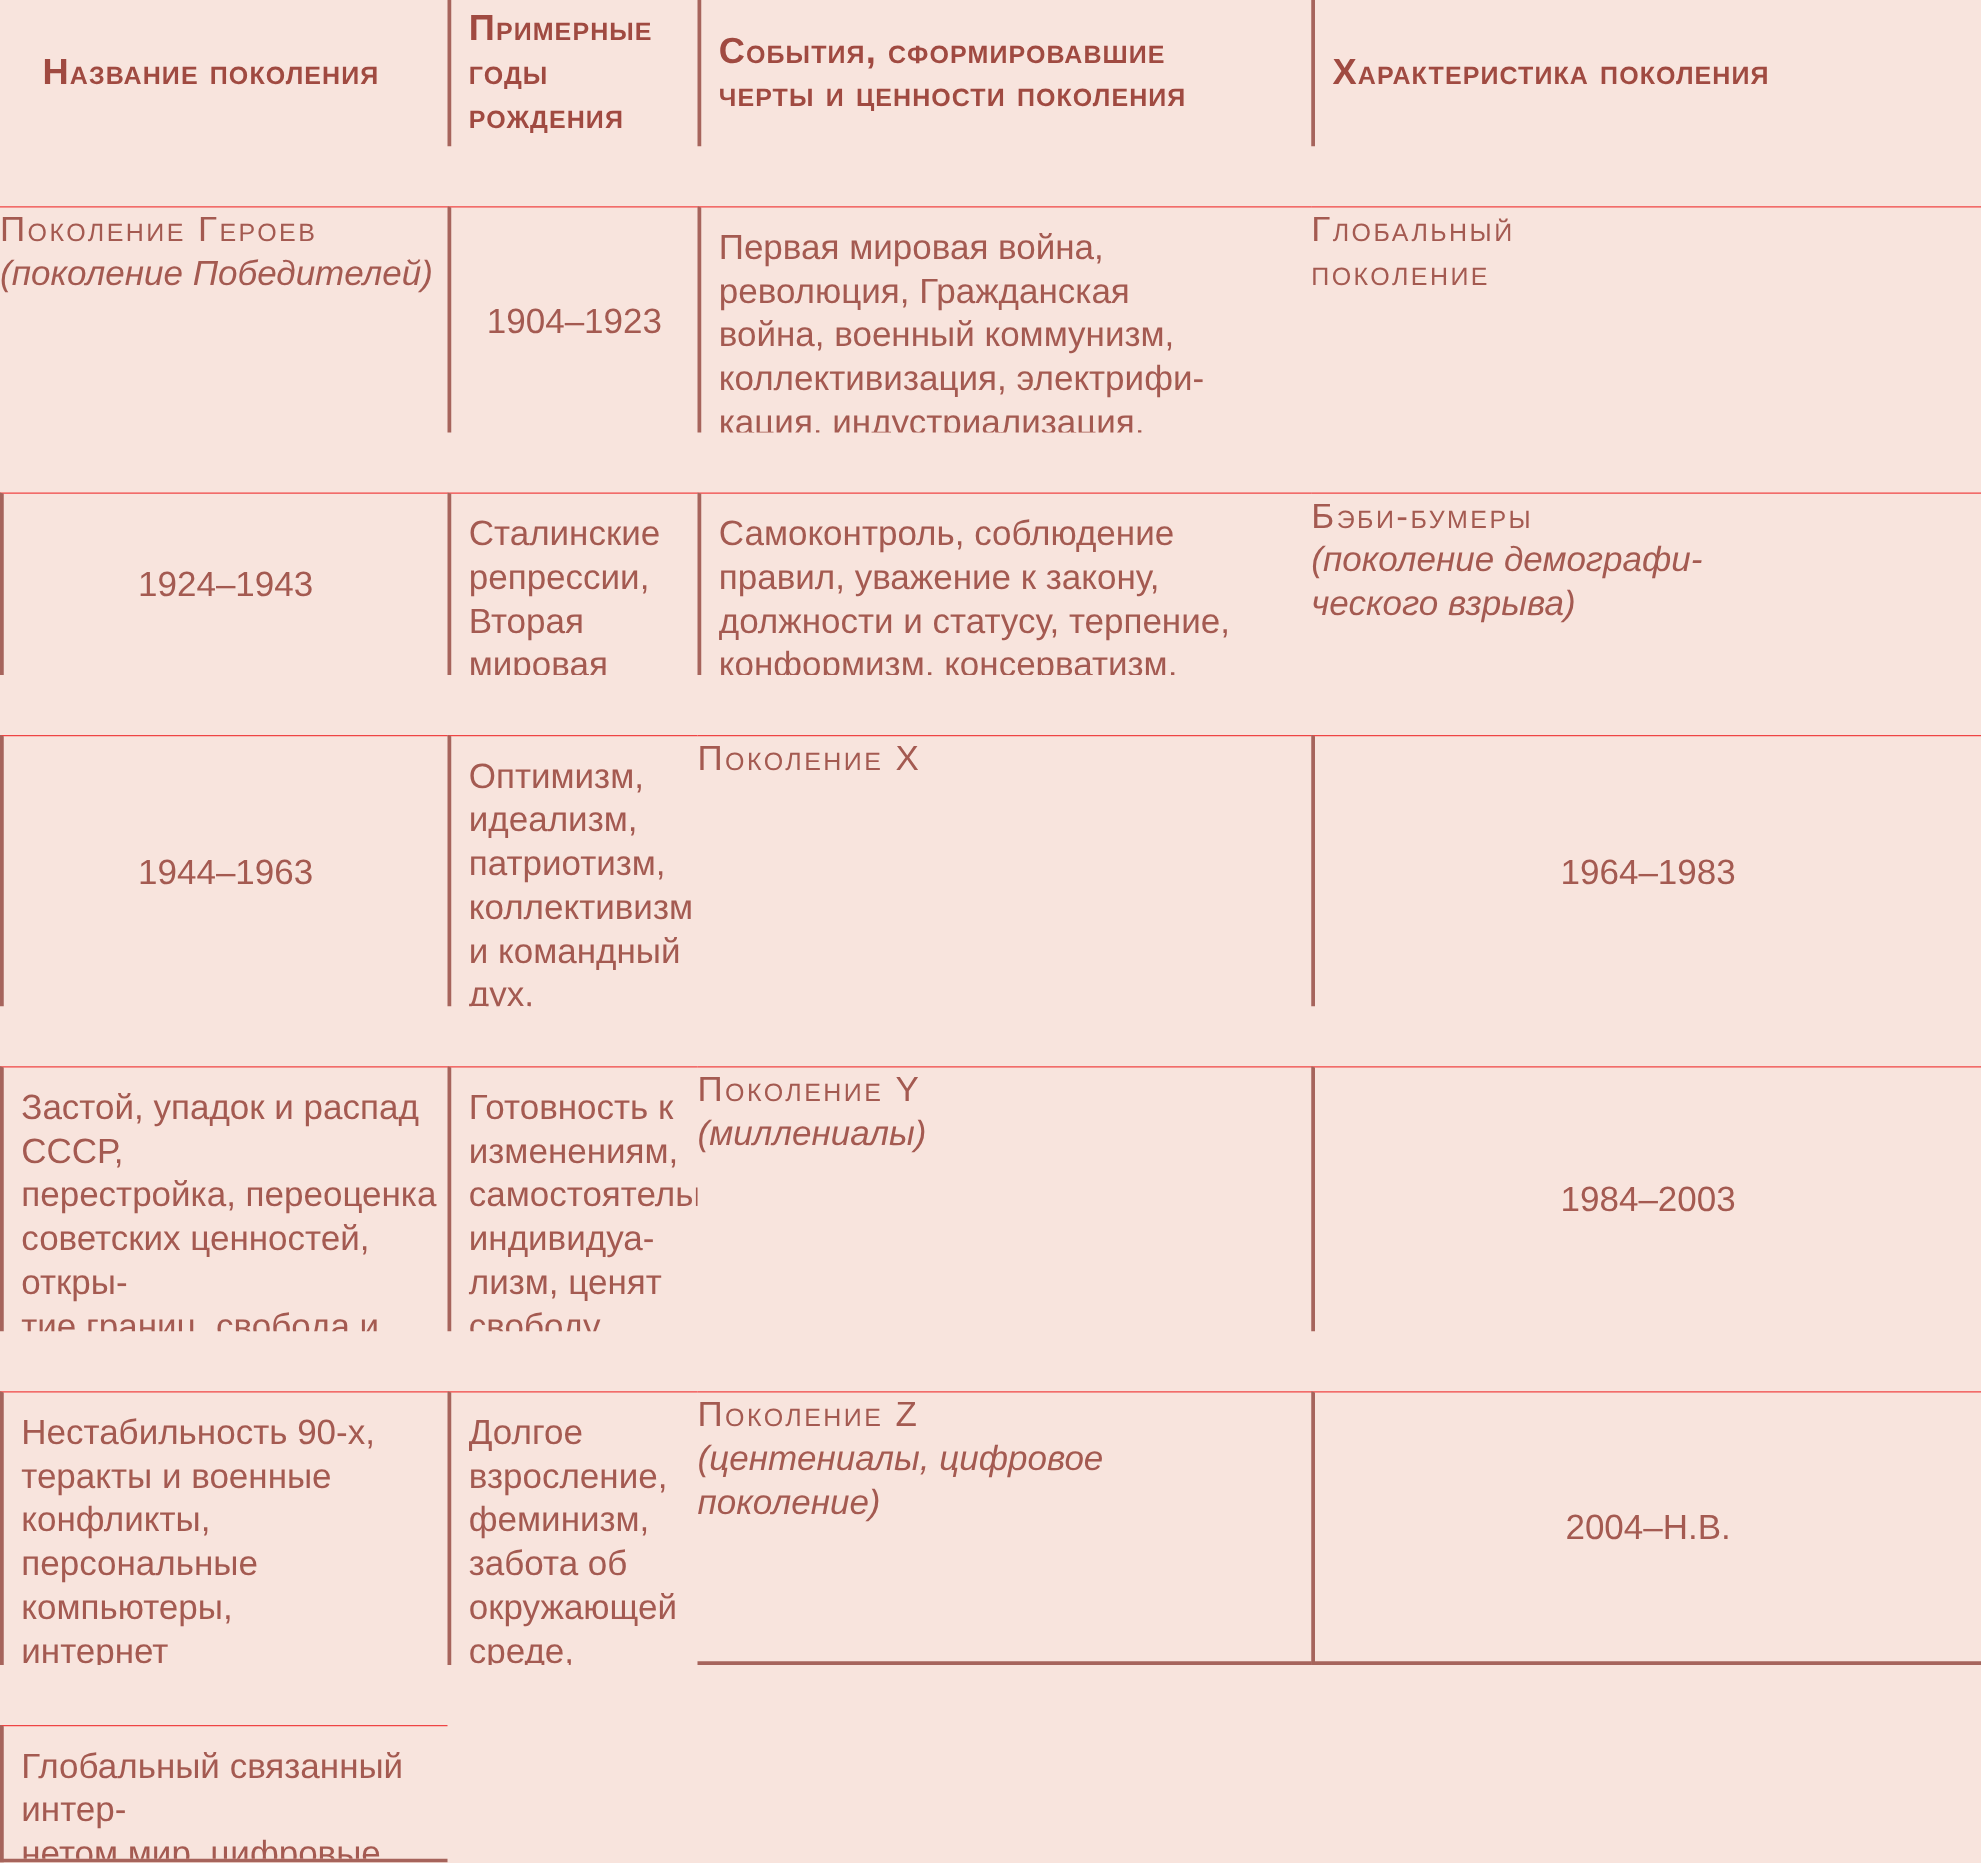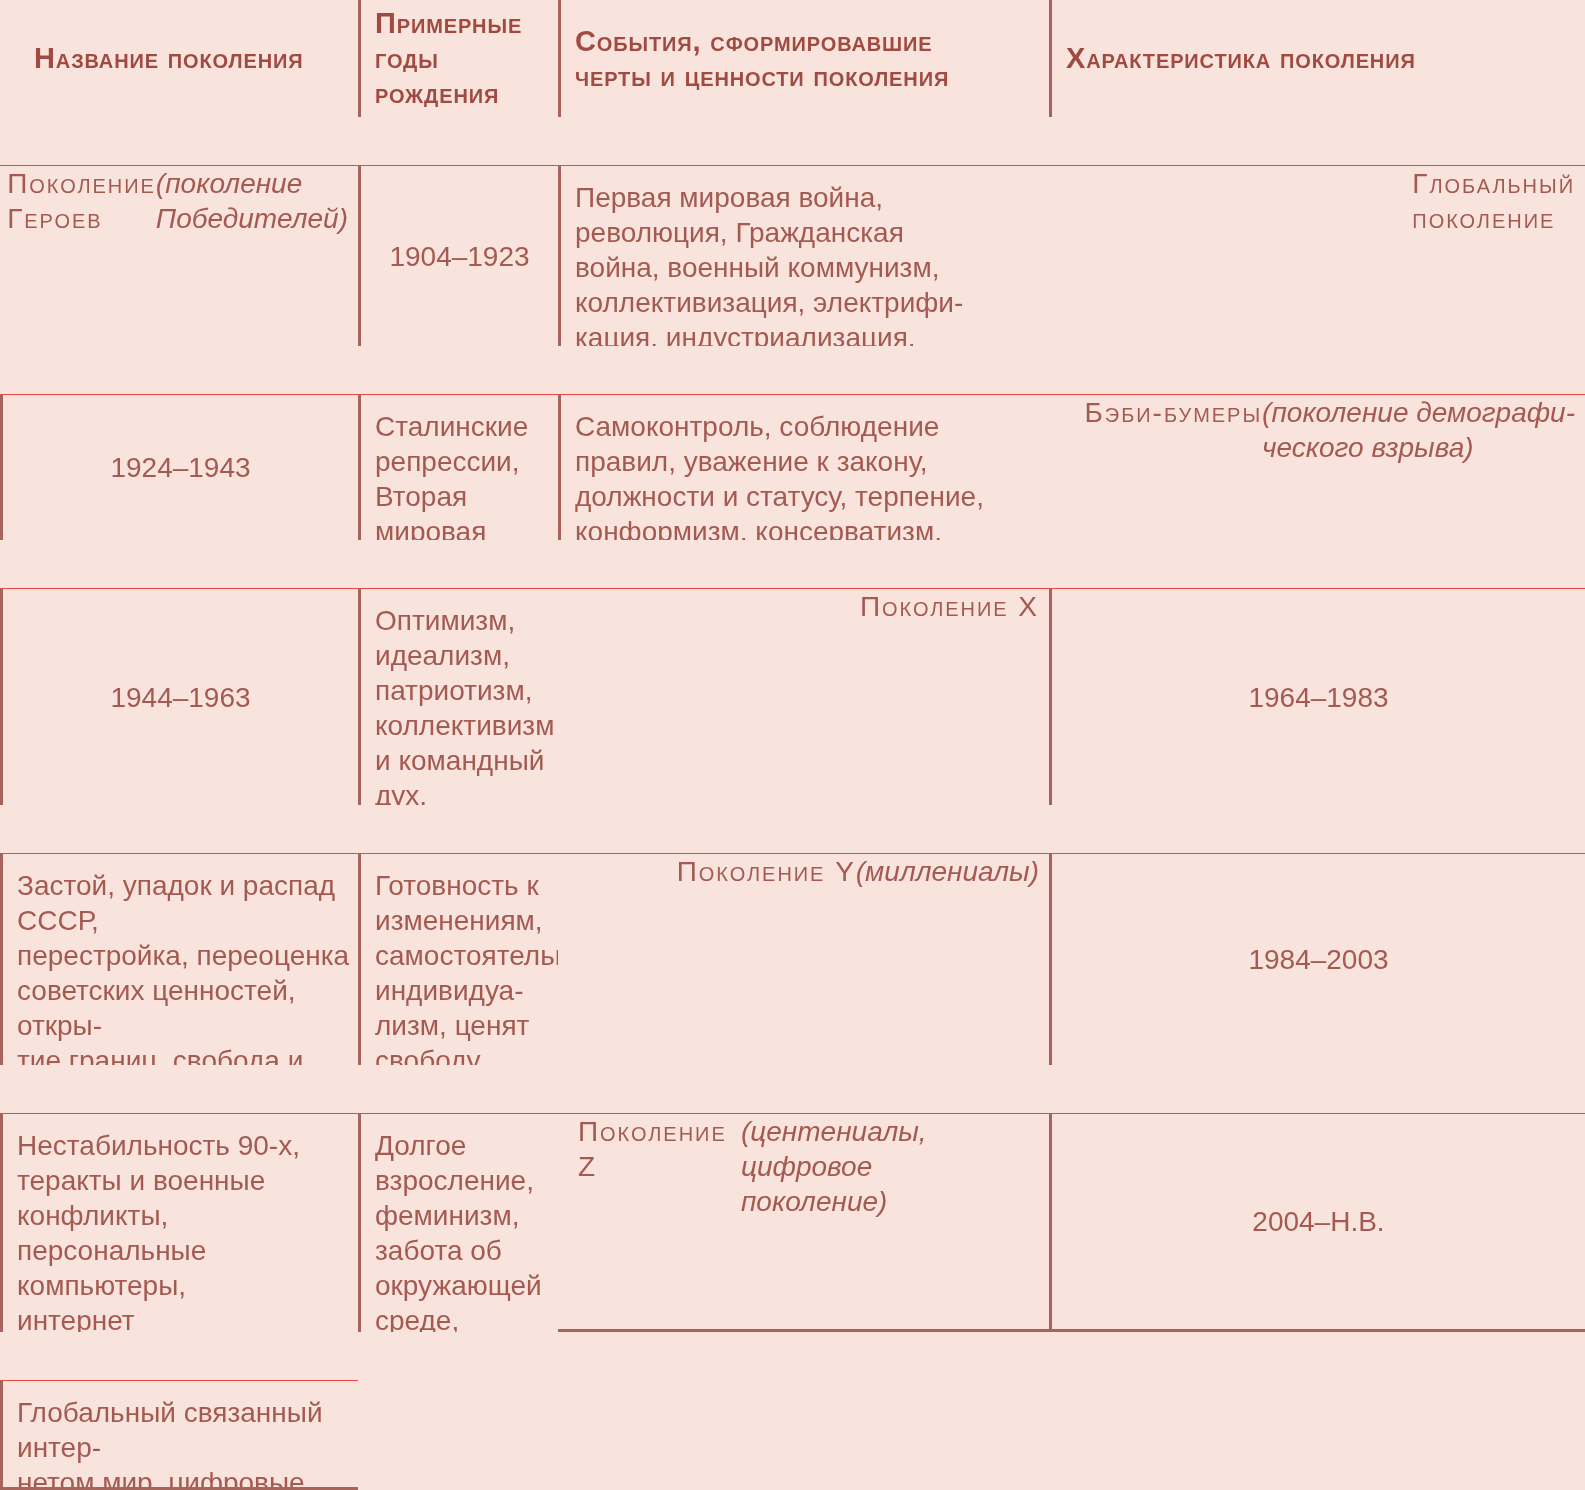--- a/index.html
+++ b/index.html
@@ -37,23 +37,22 @@
     font-size: 29px;
     line-height: 35px;
     white-space: pre-line;
     padding-left: 14px;
     padding-right: 10px;
   }
   .head.first { padding-left: 34px; }
 
   .name-cell {
     display: flex;
-    flex-direction: row;
-    justify-content: flex-end;
-    padding-left: 20px;
+    flex-direction: column;
+    justify-content: flex-start;
     padding-right: 10px;
   }
   .gen-name {
     font-variant: small-caps;
     letter-spacing: 0.07em;
     white-space: pre-line;
   }
   .gen-sub {
     font-style: italic;
     white-space: pre-line;

